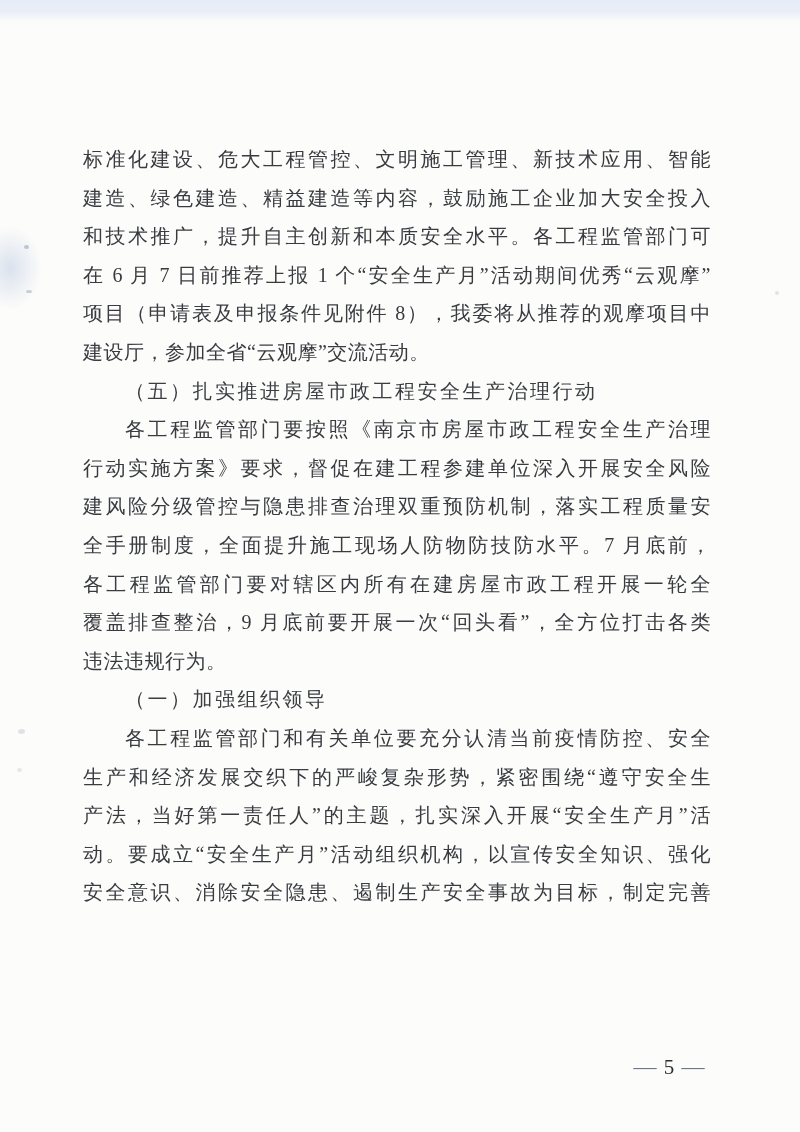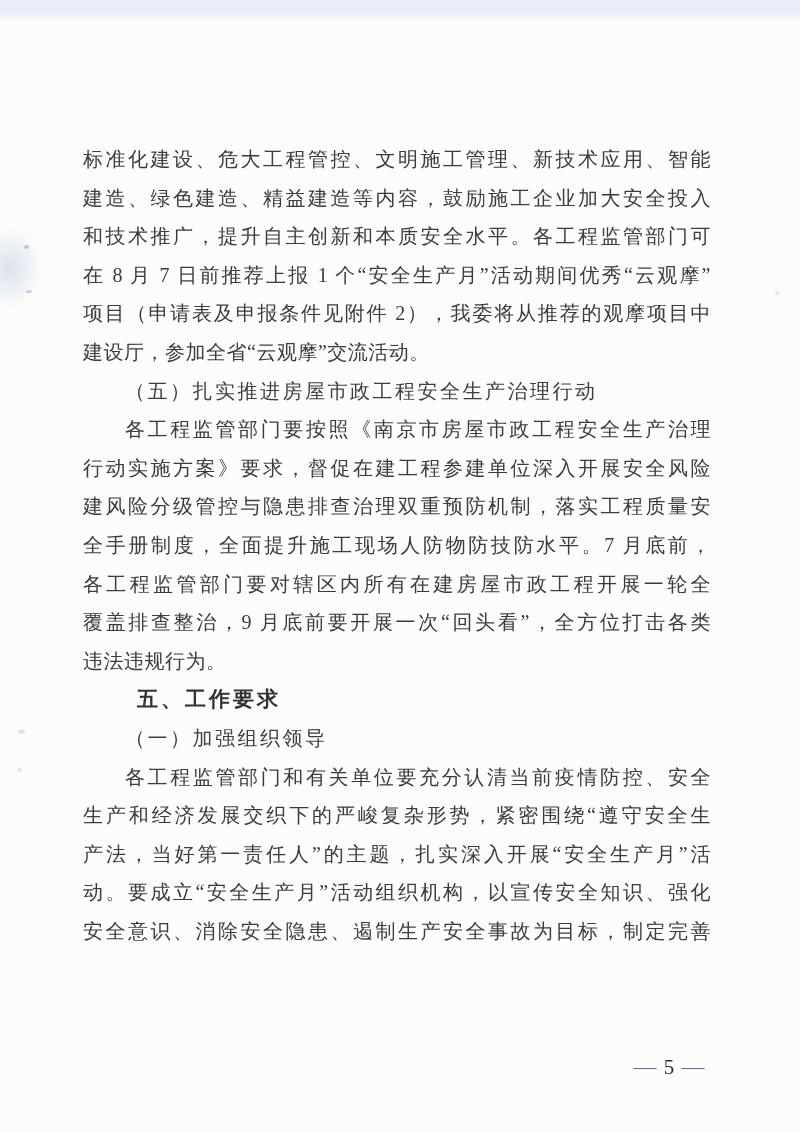--- a/index.html
+++ b/index.html
@@ -98,32 +98,31 @@
   <div class="smudge speck-1"></div>
   <div class="smudge speck-2"></div>
   <div class="smudge speck-3"></div>
   <div class="smudge speck-4"></div>
   <div class="smudge speck-5"></div>
 
   <main class="textcol">
     <div class="ln">标准化建设、危大工程管控、文明施工管理、新技术应用、智能</div>
     <div class="ln">建造、绿色建造、精益建造等内容，鼓励施工企业加大安全投入</div>
     <div class="ln">和技术推广，提升自主创新和本质安全水平。各工程监管部门可</div>
-    <div class="ln">在 8 月 7 日前推荐上报 1 个“安全生产月”活动期间优秀“云观摩”</div>
-    <div class="ln">项目（申请表及申报条件见附件 2），我委将从推荐的观摩项目中</div>
+    <div class="ln">在 6 月 7 日前推荐上报 1 个“安全生产月”活动期间优秀“云观摩”</div>
+    <div class="ln">项目（申请表及申报条件见附件 8），我委将从推荐的观摩项目中</div>
     <div class="ln end">建设厅，参加全省“云观摩”交流活动。</div>
     <div class="ln hd-kai ind">（五）扎实推进房屋市政工程安全生产治理行动</div>
     <div class="ln ind">各工程监管部门要按照《南京市房屋市政工程安全生产治理</div>
     <div class="ln">行动实施方案》要求，督促在建工程参建单位深入开展安全风险</div>
     <div class="ln">建风险分级管控与隐患排查治理双重预防机制，落实工程质量安</div>
     <div class="ln">全手册制度，全面提升施工现场人防物防技防水平。7 月底前，</div>
     <div class="ln">各工程监管部门要对辖区内所有在建房屋市政工程开展一轮全</div>
     <div class="ln">覆盖排查整治，9 月底前要开展一次“回头看”，全方位打击各类</div>
     <div class="ln end">违法违规行为。</div>
-    <div class="ln hd-bold">五、工作要求</div>
     <div class="ln hd-kai ind">（一）加强组织领导</div>
     <div class="ln ind">各工程监管部门和有关单位要充分认清当前疫情防控、安全</div>
     <div class="ln">生产和经济发展交织下的严峻复杂形势，紧密围绕“遵守安全生</div>
     <div class="ln">产法，当好第一责任人”的主题，扎实深入开展“安全生产月”活</div>
     <div class="ln">动。要成立“安全生产月”活动组织机构，以宣传安全知识、强化</div>
     <div class="ln">安全意识、消除安全隐患、遏制生产安全事故为目标，制定完善</div>
   </main>
 
   <div class="pagenum">
     <span class="dash">—</span>

